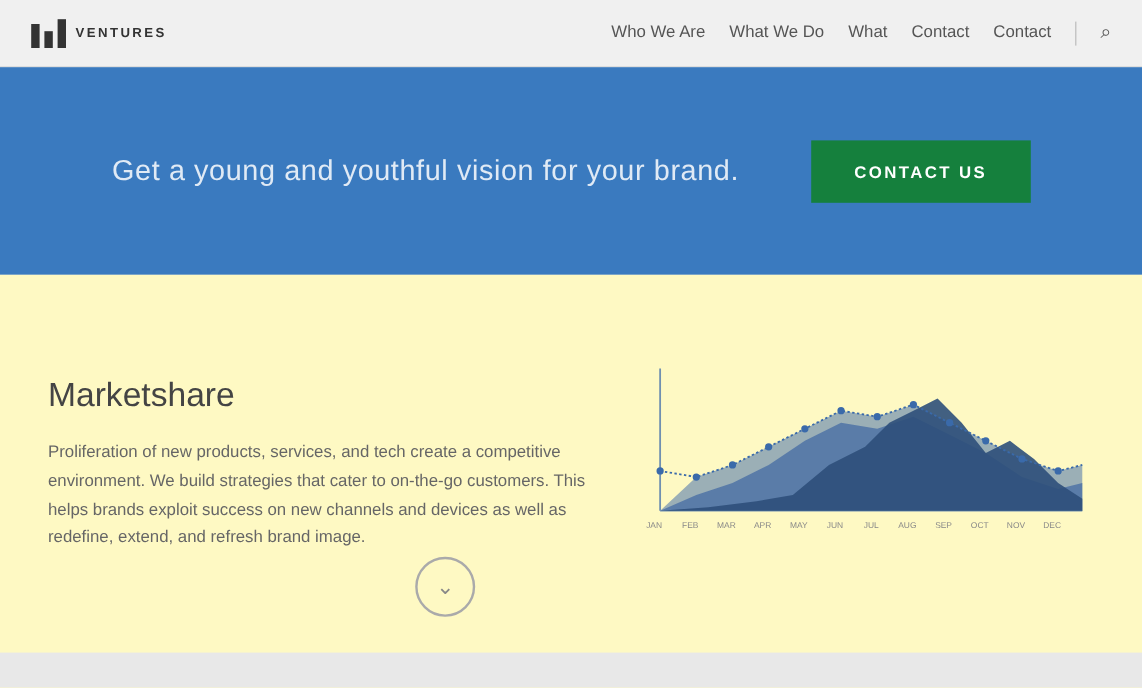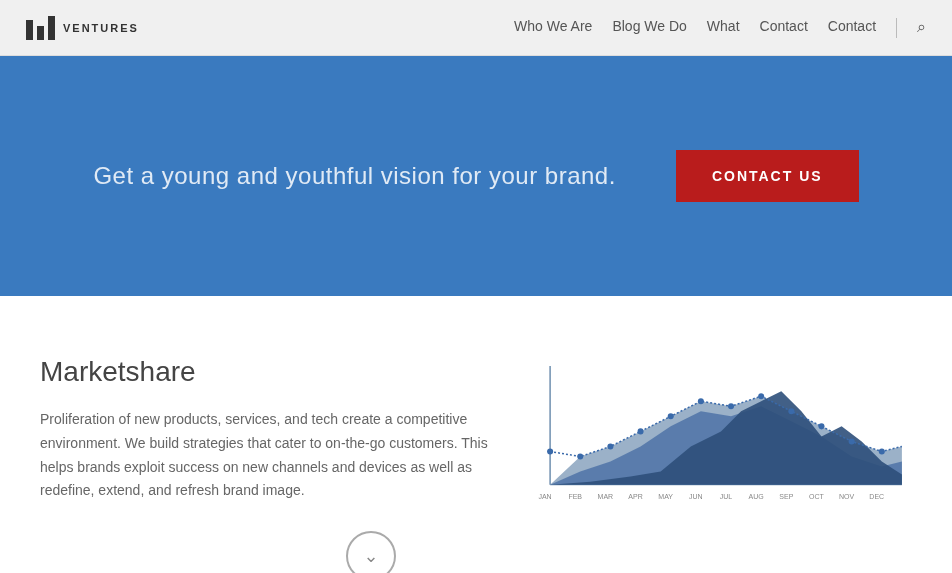--- a/index.html
+++ b/index.html
@@ -56,50 +56,50 @@
     }
     .search-icon {
       cursor: pointer;
       font-size: 16px;
       color: #555;
     }
 
     
     .hero {
       background: #3a7abf;
-      height: 240px;
+      height: 173px;
       display: flex;
       align-items: center;
       justify-content: center;
       gap: 60px;
     }
     .hero-text {
       font-size: 24px;
       color: #e0eaf5;
       font-weight: 300;
       letter-spacing: 0.5px;
     }
     .contact-btn {
-      background: #b91c1c;
+      background: #15803d;
       color: #fff;
       border: none;
       padding: 18px 36px;
       font-size: 14px;
       font-weight: bold;
       letter-spacing: 2px;
       cursor: pointer;
       text-transform: uppercase;
     }
 
     
     .main-section {
-      background: #ffffff;
+      background: #fef9c3;
       padding: 50px 40px 60px 40px;
       display: flex;
-      align-items: flex-start;
+      align-items: center;
       gap: 40px;
       min-height: 315px;
       position: relative;
     }
     .content-left {
       flex: 0 0 450px;
       padding-top: 10px;
     }
     .section-title {
       font-size: 28px;
@@ -146,21 +146,21 @@
   <div class="logo">
     <div class="logo-bars">
       <div class="logo-bar"></div>
       <div class="logo-bar"></div>
       <div class="logo-bar"></div>
     </div>
     <span class="logo-text">VENTURES</span>
   </div>
   <nav class="nav">
     <a class="nav-item">Who We Are</a>
-    <a class="nav-item">Blog We Do</a>
+    <a class="nav-item">What We Do</a>
     <a class="nav-item">What</a>
     <a class="nav-item">Contact</a>
     <a class="nav-item">Contact</a>
     <div class="nav-divider"></div>
     <span class="search-icon">⌕</span>
   </nav>
 </header>
 
 <section class="hero">
   <span class="hero-text">Get a young and youthful vision for your brand.</span>

